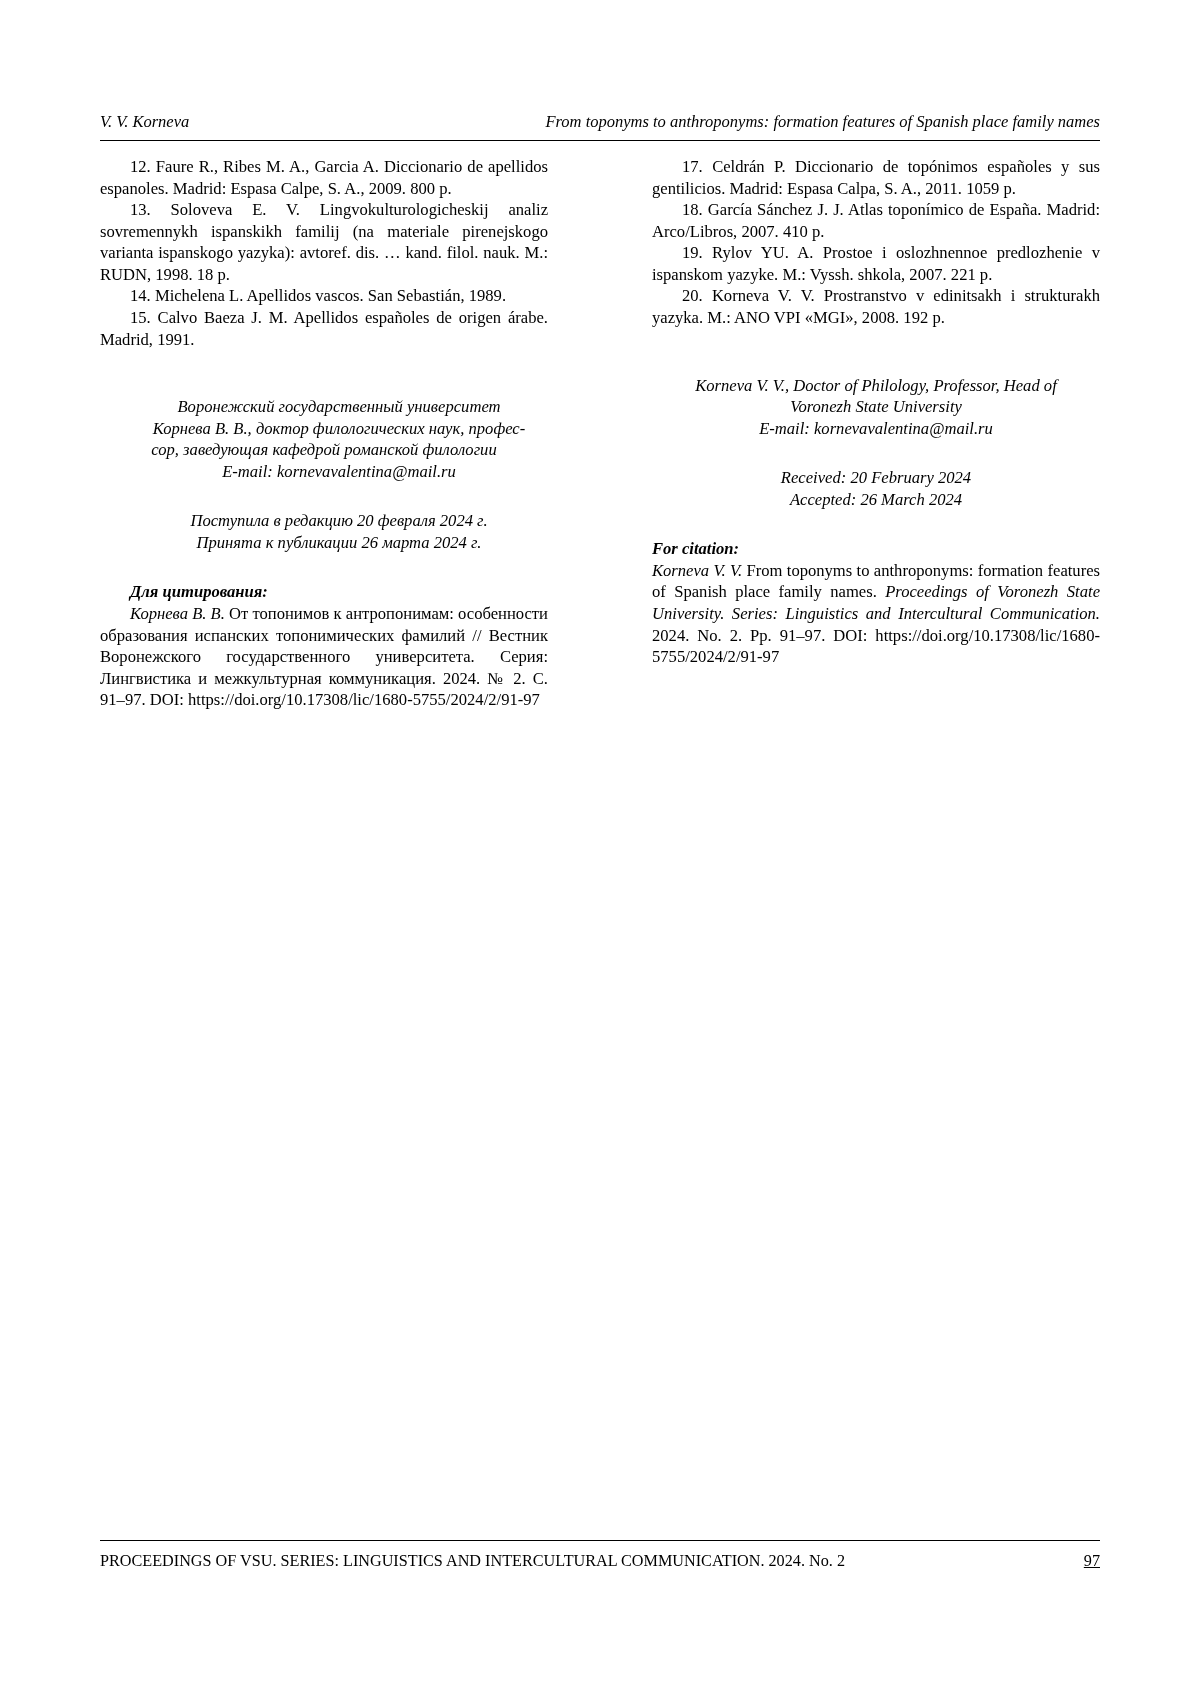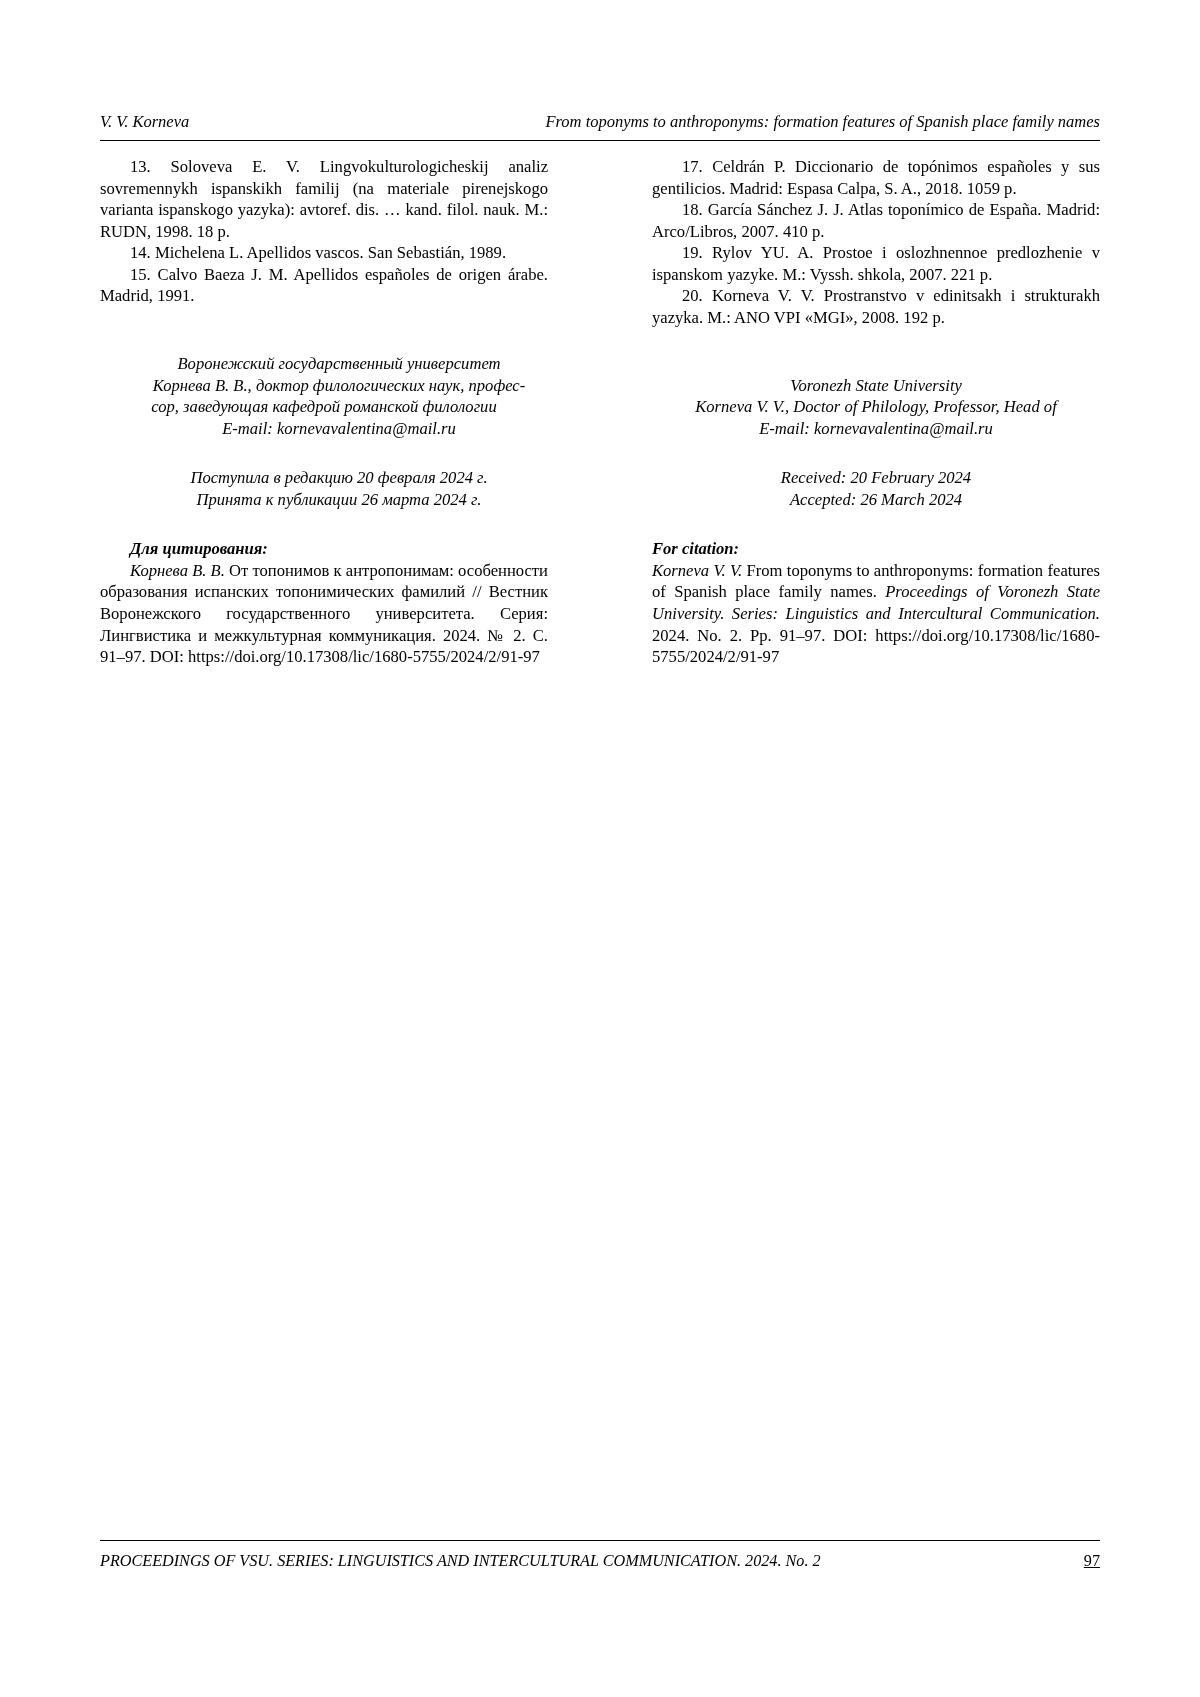--- a/index.html
+++ b/index.html
@@ -105,41 +105,41 @@
     top: 1552px;
     left: 0;
     width: 1000px;
     font-size: 16.2px;
   }
   .footer .f-left {
     position: absolute;
     left: 0;
     top: 0;
     white-space: nowrap;
-    font-style: italic;
   }
   .footer .f-right {
     position: absolute;
     right: 0;
     top: 0;
     text-decoration: underline;
   }
 </style>
 </head>
 <body>
 
 <div class="page">
 
   <div class="running-head">
     <span class="rh-left">V. V. Korneva</span>
     <span class="rh-right">From toponyms to anthroponyms: formation features of Spanish place family names</span>
   </div>
   <div class="rule rule-top"></div>
 
   <div class="col col-left">
+    <p class="indent">12. Faure R., Ribes M. A., Garcia A. Diccionario de apellidos espanoles. Madrid: Espasa Calpe, S. A., 2009. 800 p.</p>
     <p class="indent">13. Soloveva E. V. Lingvokulturologicheskij analiz sovremennykh ispanskikh familij (na materiale pirenejskogo varianta ispanskogo yazyka): avtoref. dis. … kand. filol. nauk. M.: RUDN, 1998. 18 p.</p>
     <p class="indent">14. Michelena L. Apellidos vascos. San Sebastián, 1989.</p>
     <p class="indent">15. Calvo Baeza J. M. Apellidos españoles de origen árabe. Madrid, 1991.</p>
 
     <div class="affil block-gap-lg">
       <p class="hang">Воронежский государственный университет</p>
       <p class="hang">Корнева В. В., доктор филологических наук, профес-</p>
       <p class="flush">сор, заведующая кафедрой романской филологии</p>
       <p class="hang">E-mail: kornevavalentina@mail.ru</p>
     </div>
@@ -149,28 +149,28 @@
       <p class="hang">Принята к публикации 26 марта 2024 г.</p>
     </div>
 
     <div class="cite-block block-gap-md">
       <p class="head">Для цитирования:</p>
       <p class="body"><span class="italic">Корнева В. В.</span><span> От топонимов к антропонимам: особенности образования испанских топонимических фамилий // Вестник Воронежского государственного университета. Серия: Лингвистика и межкультурная коммуникация. 2024. № 2. С. 91–97. DOI: https://doi.org/10.17308/lic/1680-5755/2024/2/91-97</span></p>
     </div>
   </div>
 
   <div class="col col-right">
-    <p class="indent">17. Celdrán P. Diccionario de topónimos españoles y sus gentilicios. Madrid: Espasa Calpa, S. A., 2018. 1059 p.</p>
+    <p class="indent">17. Celdrán P. Diccionario de topónimos españoles y sus gentilicios. Madrid: Espasa Calpa, S. A., 2011. 1059 p.</p>
     <p class="indent">18. García Sánchez J. J. Atlas toponímico de España. Madrid: Arco/Libros, 2007. 410 p.</p>
     <p class="indent">19. Rylov YU. A. Prostoe i oslozhnennoe predlozhenie v ispanskom yazyke. M.: Vyssh. shkola, 2007. 221 p.</p>
     <p class="indent">20. Korneva V. V. Prostranstvo v edinitsakh i strukturakh yazyka. M.: ANO VPI «MGI», 2008. 192 p.</p>
 
     <div class="affil block-gap-lg">
+      <p class="flush">Korneva V. V., Doctor of Philology, Professor, Head of</p>
       <p class="flush">Voronezh State University</p>
-      <p class="flush">Korneva V. V., Doctor of Philology, Professor, Head of</p>
       <p class="flush">E-mail: kornevavalentina@mail.ru</p>
     </div>
 
     <div class="affil block-gap-md">
       <p class="flush">Received: 20 February 2024</p>
       <p class="flush">Accepted: 26 March 2024</p>
     </div>
 
     <div class="cite-block block-gap-md">
       <p class="head" style="text-indent:0;">For citation:</p>

